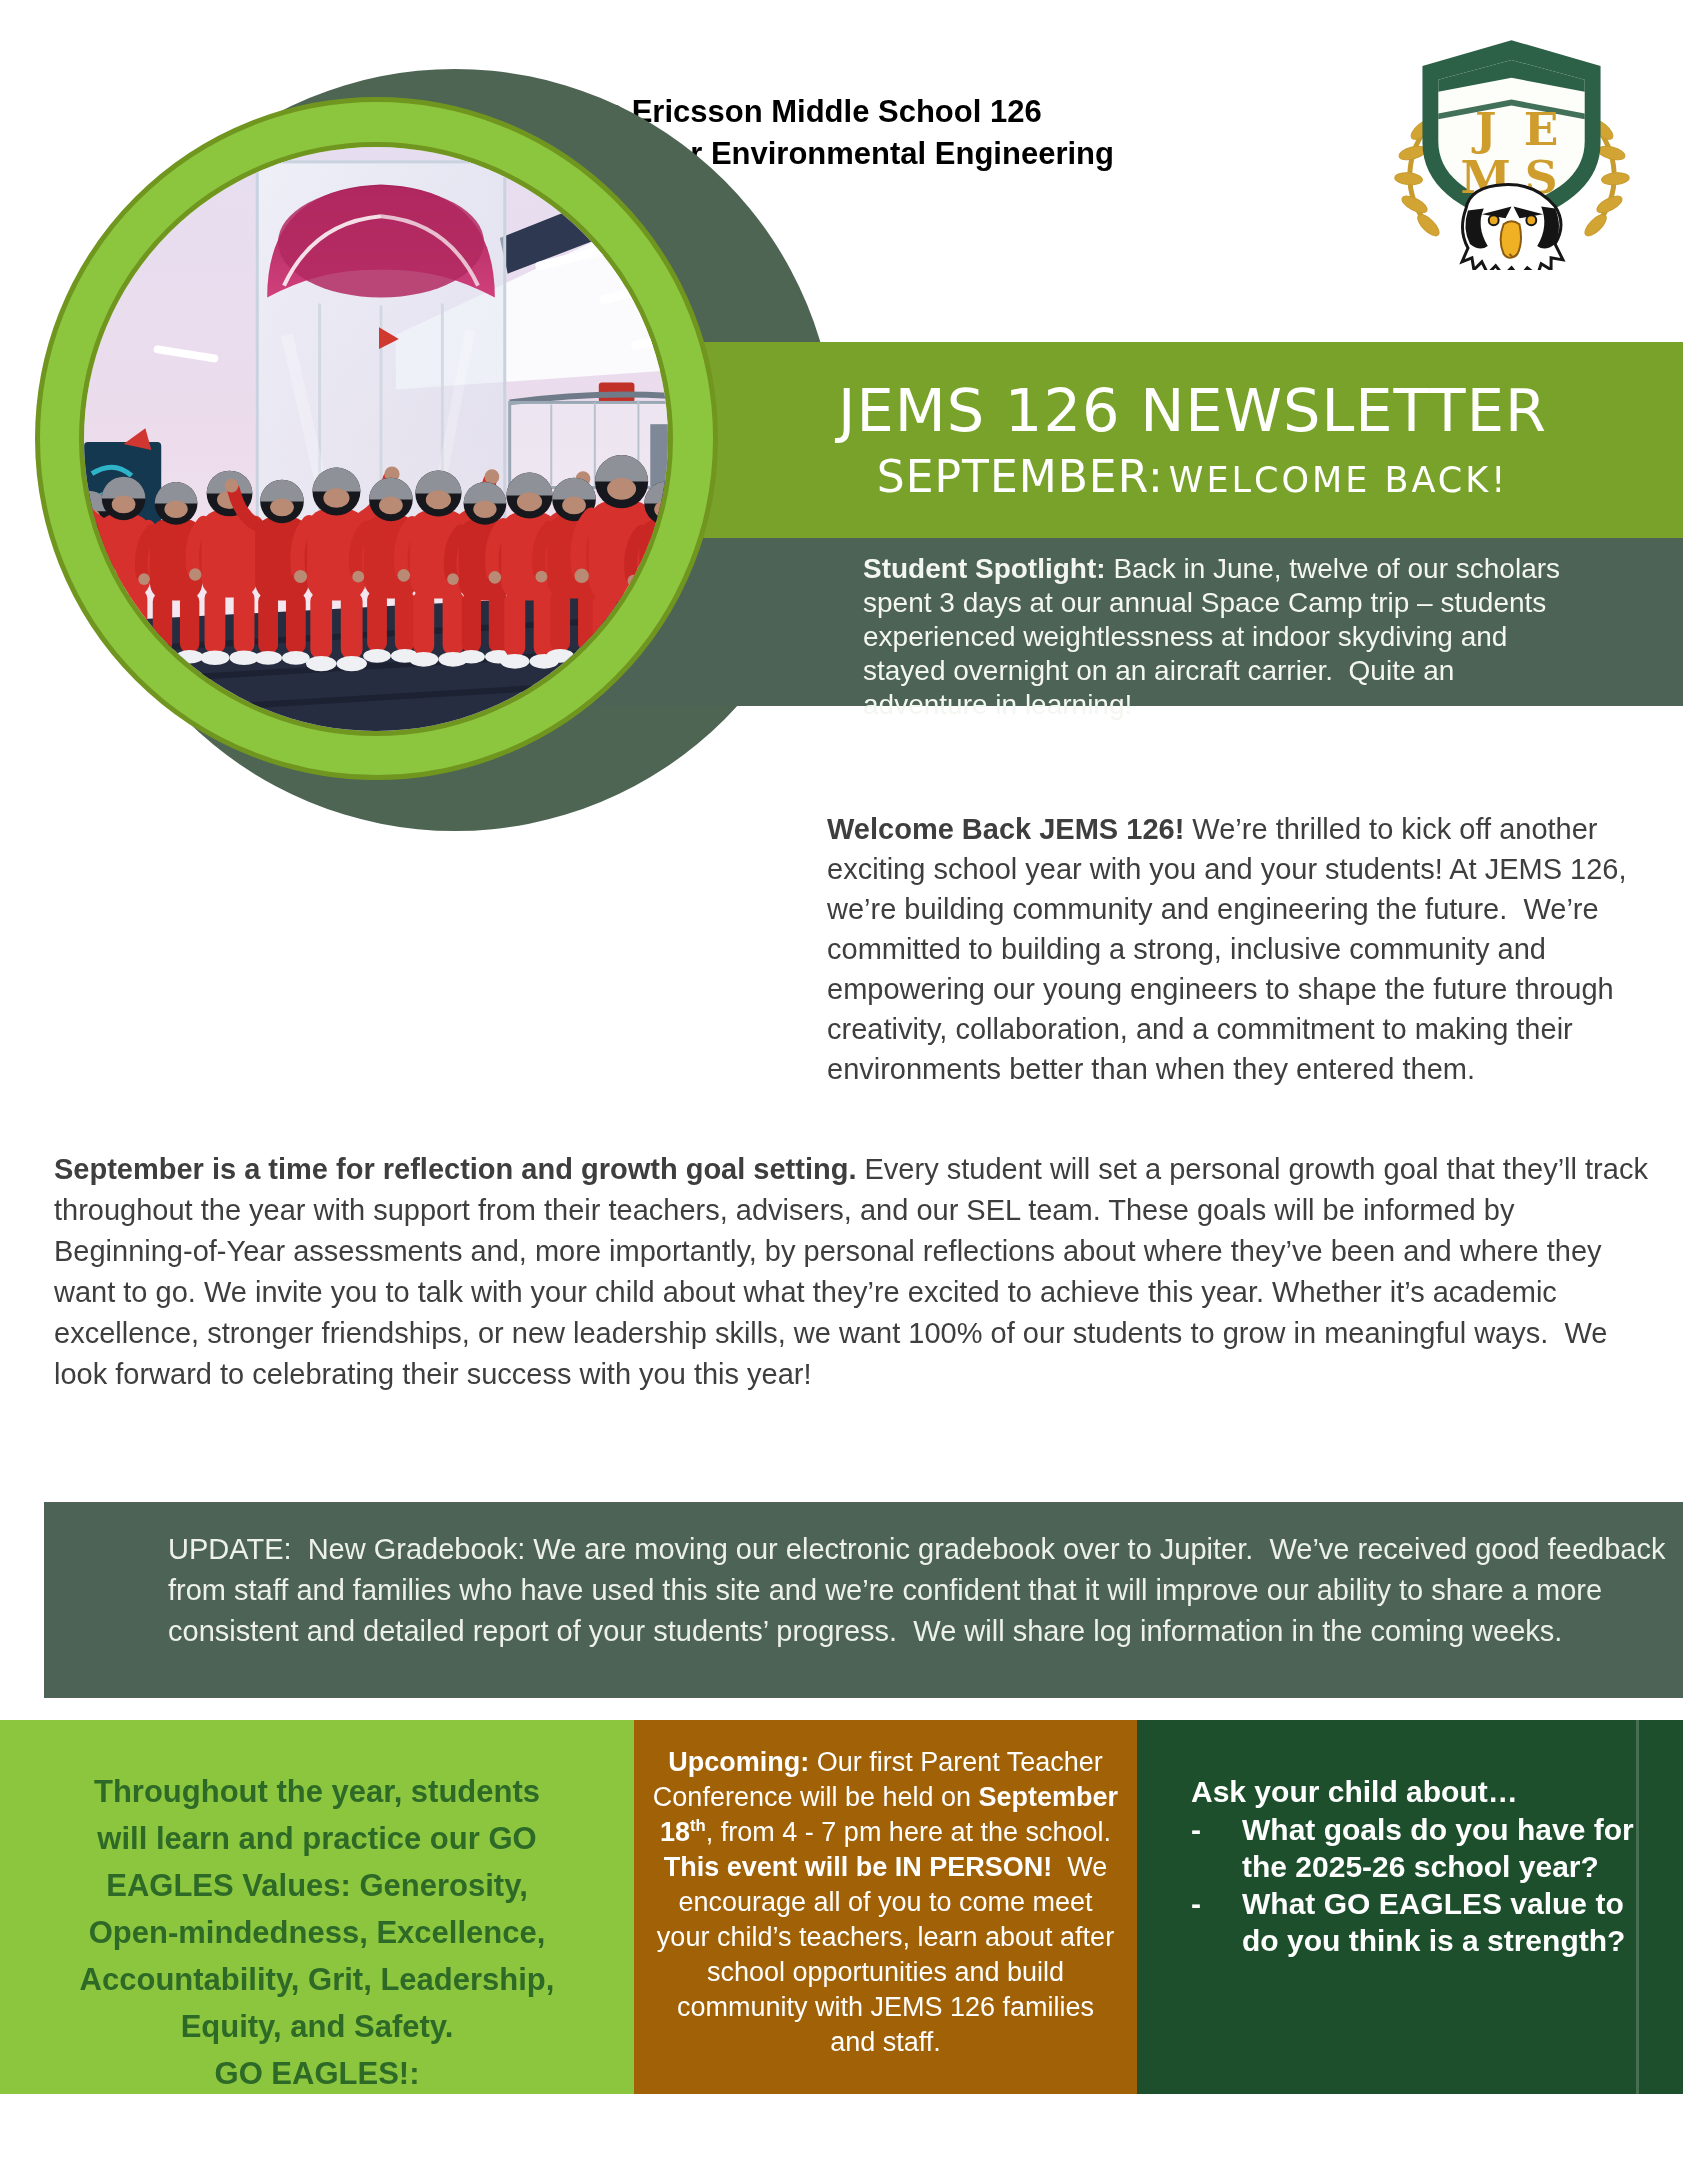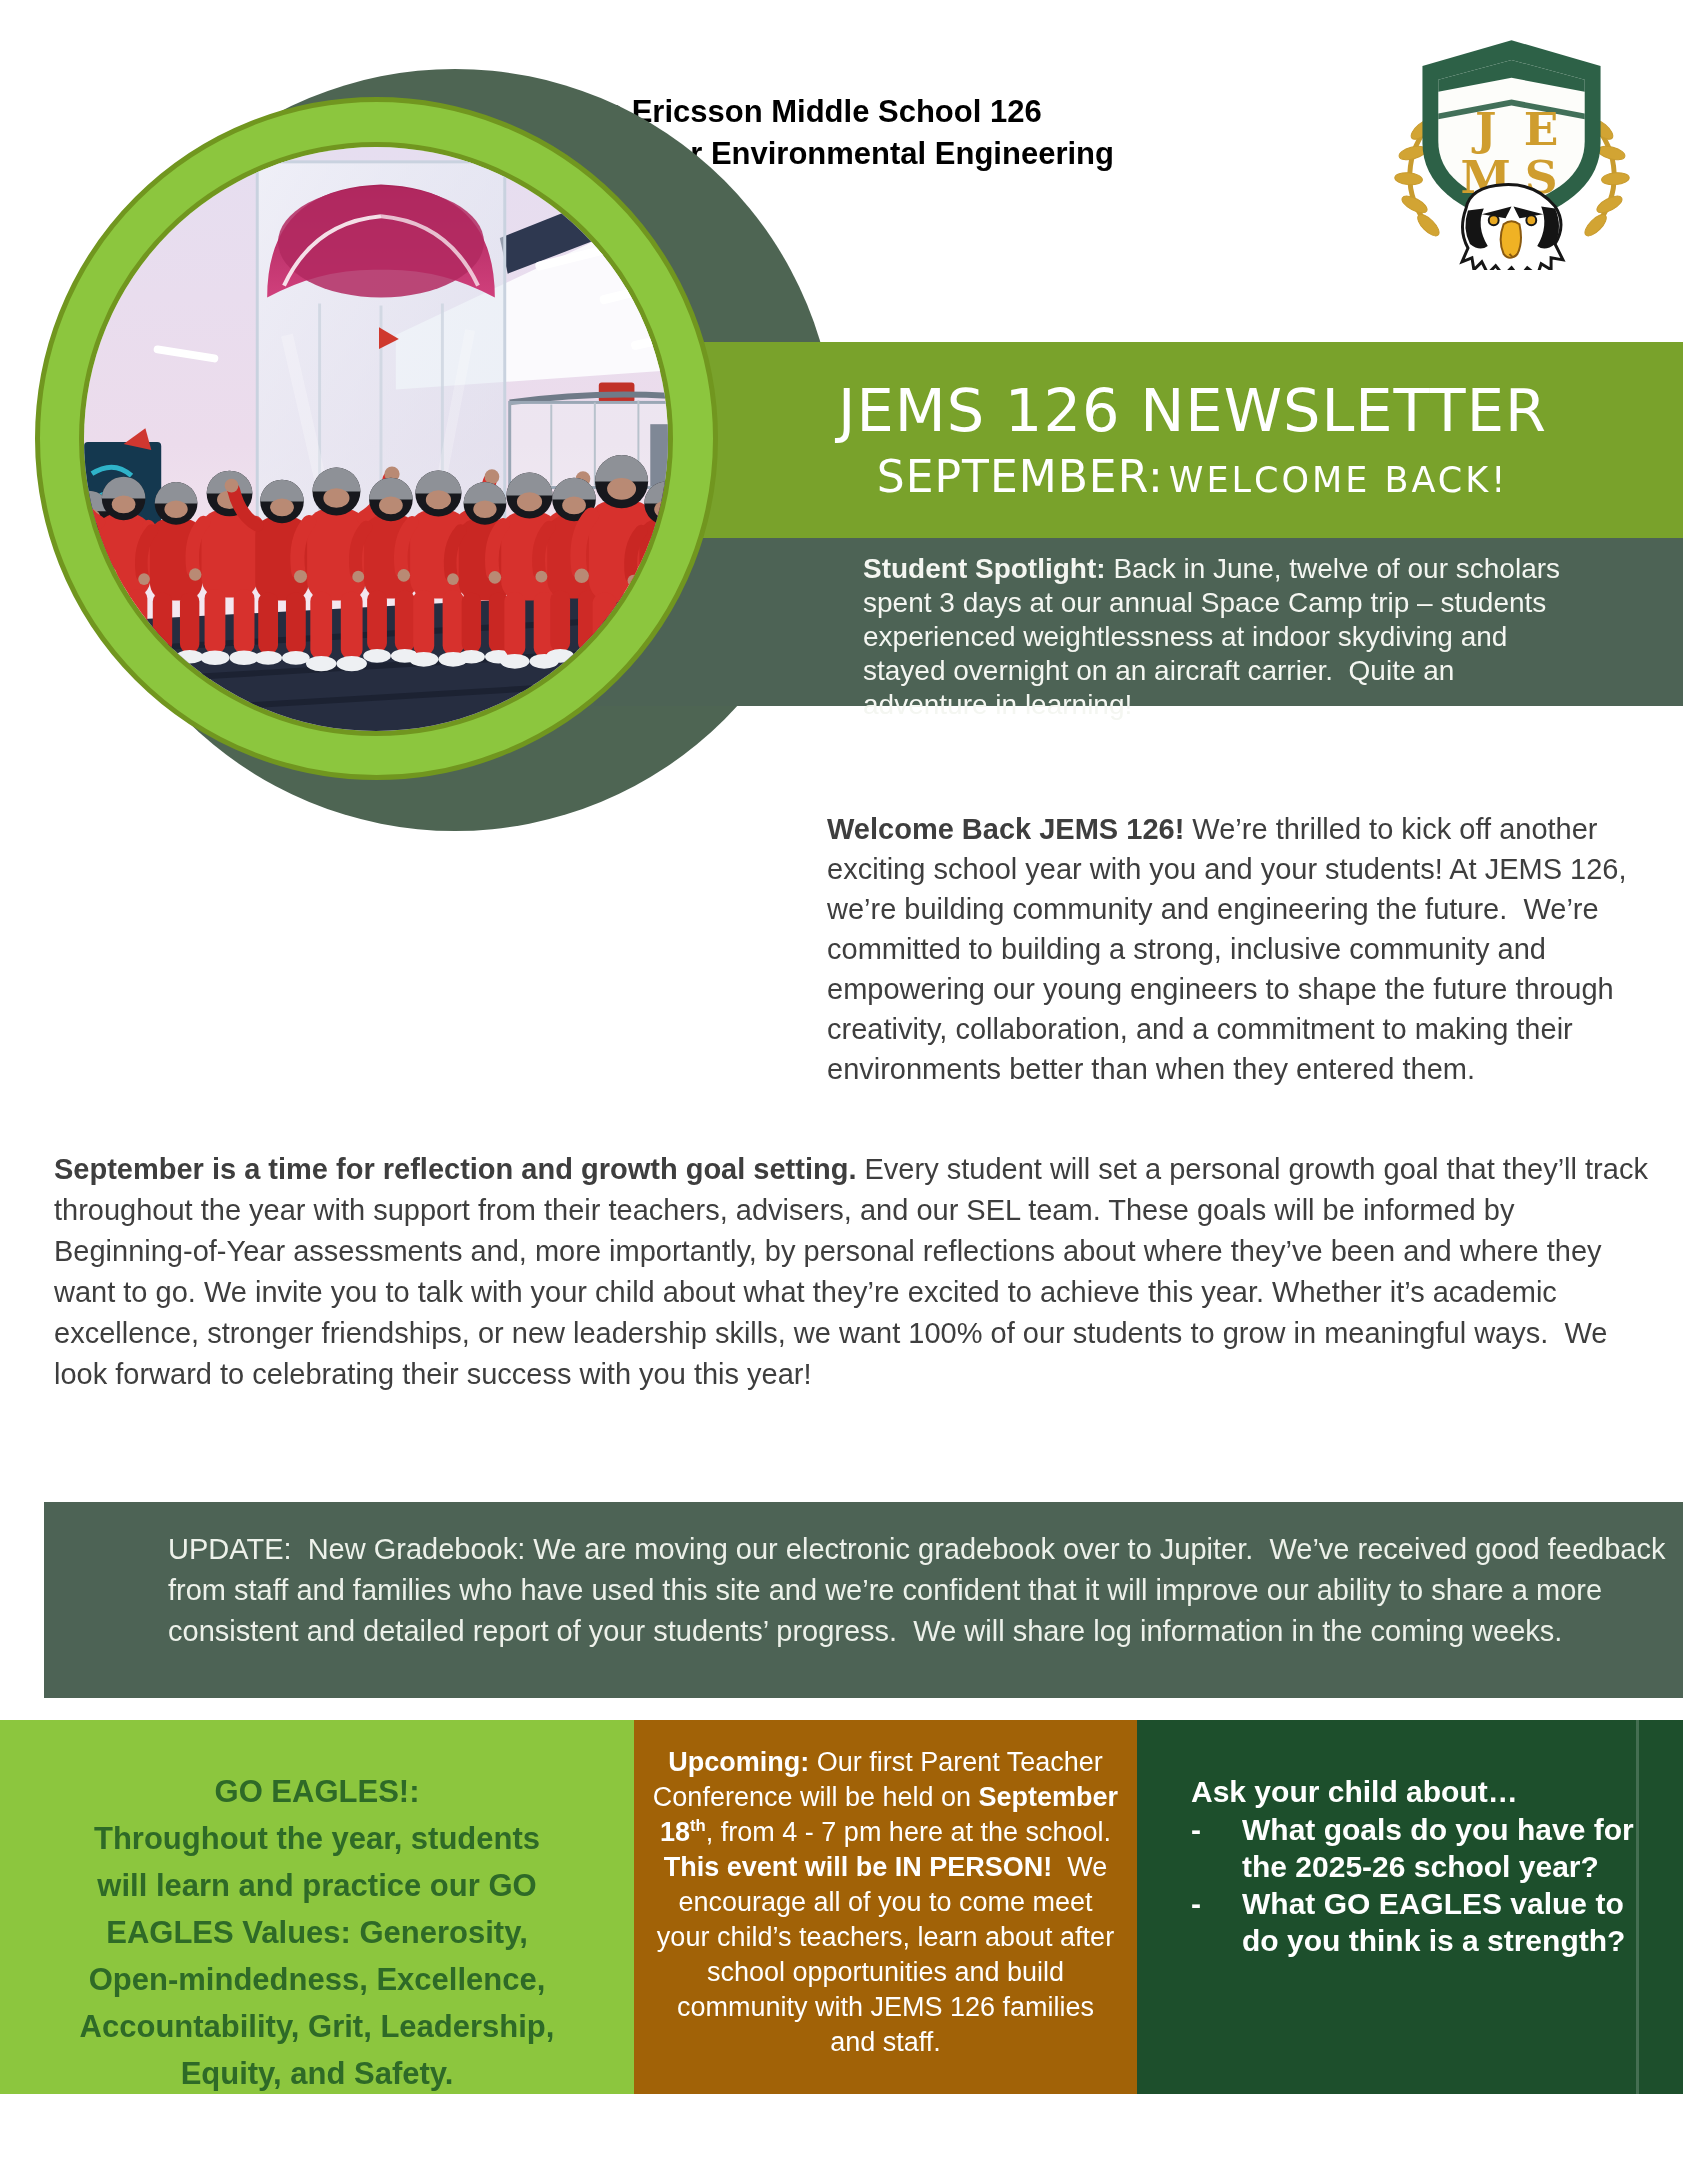--- a/index.html
+++ b/index.html
@@ -234,22 +234,22 @@
   <div class="abs welcome"><span class="b">Welcome Back JEMS 126!</span><span> We’re thrilled to kick off another exciting school year with you and your students! At JEMS 126, we’re building community and engineering the future.&nbsp; We’re committed to building a strong, inclusive community and empowering our young engineers to shape the future through creativity, collaboration, and a commitment to making their environments better than when they entered them.</span></div>
 
   <div class="abs september"><span class="b">September is a time for reflection and growth goal setting.</span><span> Every student will set a personal growth goal that they’ll track throughout the year with support from their teachers, advisers, and our SEL team. These goals will be informed by Beginning-of-Year assessments and, more importantly, by personal reflections about where they’ve been and where they want to go. We invite you to talk with your child about what they’re excited to achieve this year. Whether it’s academic excellence, stronger friendships, or new leadership skills, we want 100% of our students to grow in meaningful ways.&nbsp; We look forward to celebrating their success with you this year!</span></div>
 
   <div class="abs update" style="background-color: rgb(77, 99, 85);">
     <div class="update-text">UPDATE:&nbsp; New Gradebook: We are moving our electronic gradebook over to Jupiter.&nbsp; We’ve received good feedback from staff and families who have used this site and we’re confident that it will improve our ability to share a more consistent and detailed report of your students’ progress.&nbsp; We will share log information in the coming weeks.</div>
   </div>
 
   <div class="abs col col1" style="background-color: rgb(140, 198, 62);">
     <div class="go-block" style="color: rgb(46, 106, 39);">
+      <div>Throughout the year, students will learn and practice our GO EAGLES Values: Generosity, Open-mindedness, Excellence, Accountability, Grit, Leadership, Equity, and Safety.</div>
       <div>GO EAGLES!:</div>
-      <div>Throughout the year, students will learn and practice our GO EAGLES Values: Generosity, Open-mindedness, Excellence, Accountability, Grit, Leadership, Equity, and Safety.</div>
     </div>
   </div>
 
   <div class="abs col col2" style="background-color: #a16207;">
     <div class="upcoming-text"><span class="b">Upcoming:</span><span> Our first Parent Teacher Conference will be held on </span><span class="b">September 18</span><span class="b sup">th</span><span>, from 4 - 7 pm here at the school. </span><span class="b">This event will be IN PERSON!</span><span>&nbsp; We encourage all of you to come meet your child’s teachers, learn about after school opportunities and build community with JEMS 126 families and staff.</span></div>
   </div>
 
   <div class="abs col col3" style="background-color: rgb(29, 79, 44);">
     <div class="ask-block">
       <div class="ask-heading">Ask your child about…</div>

